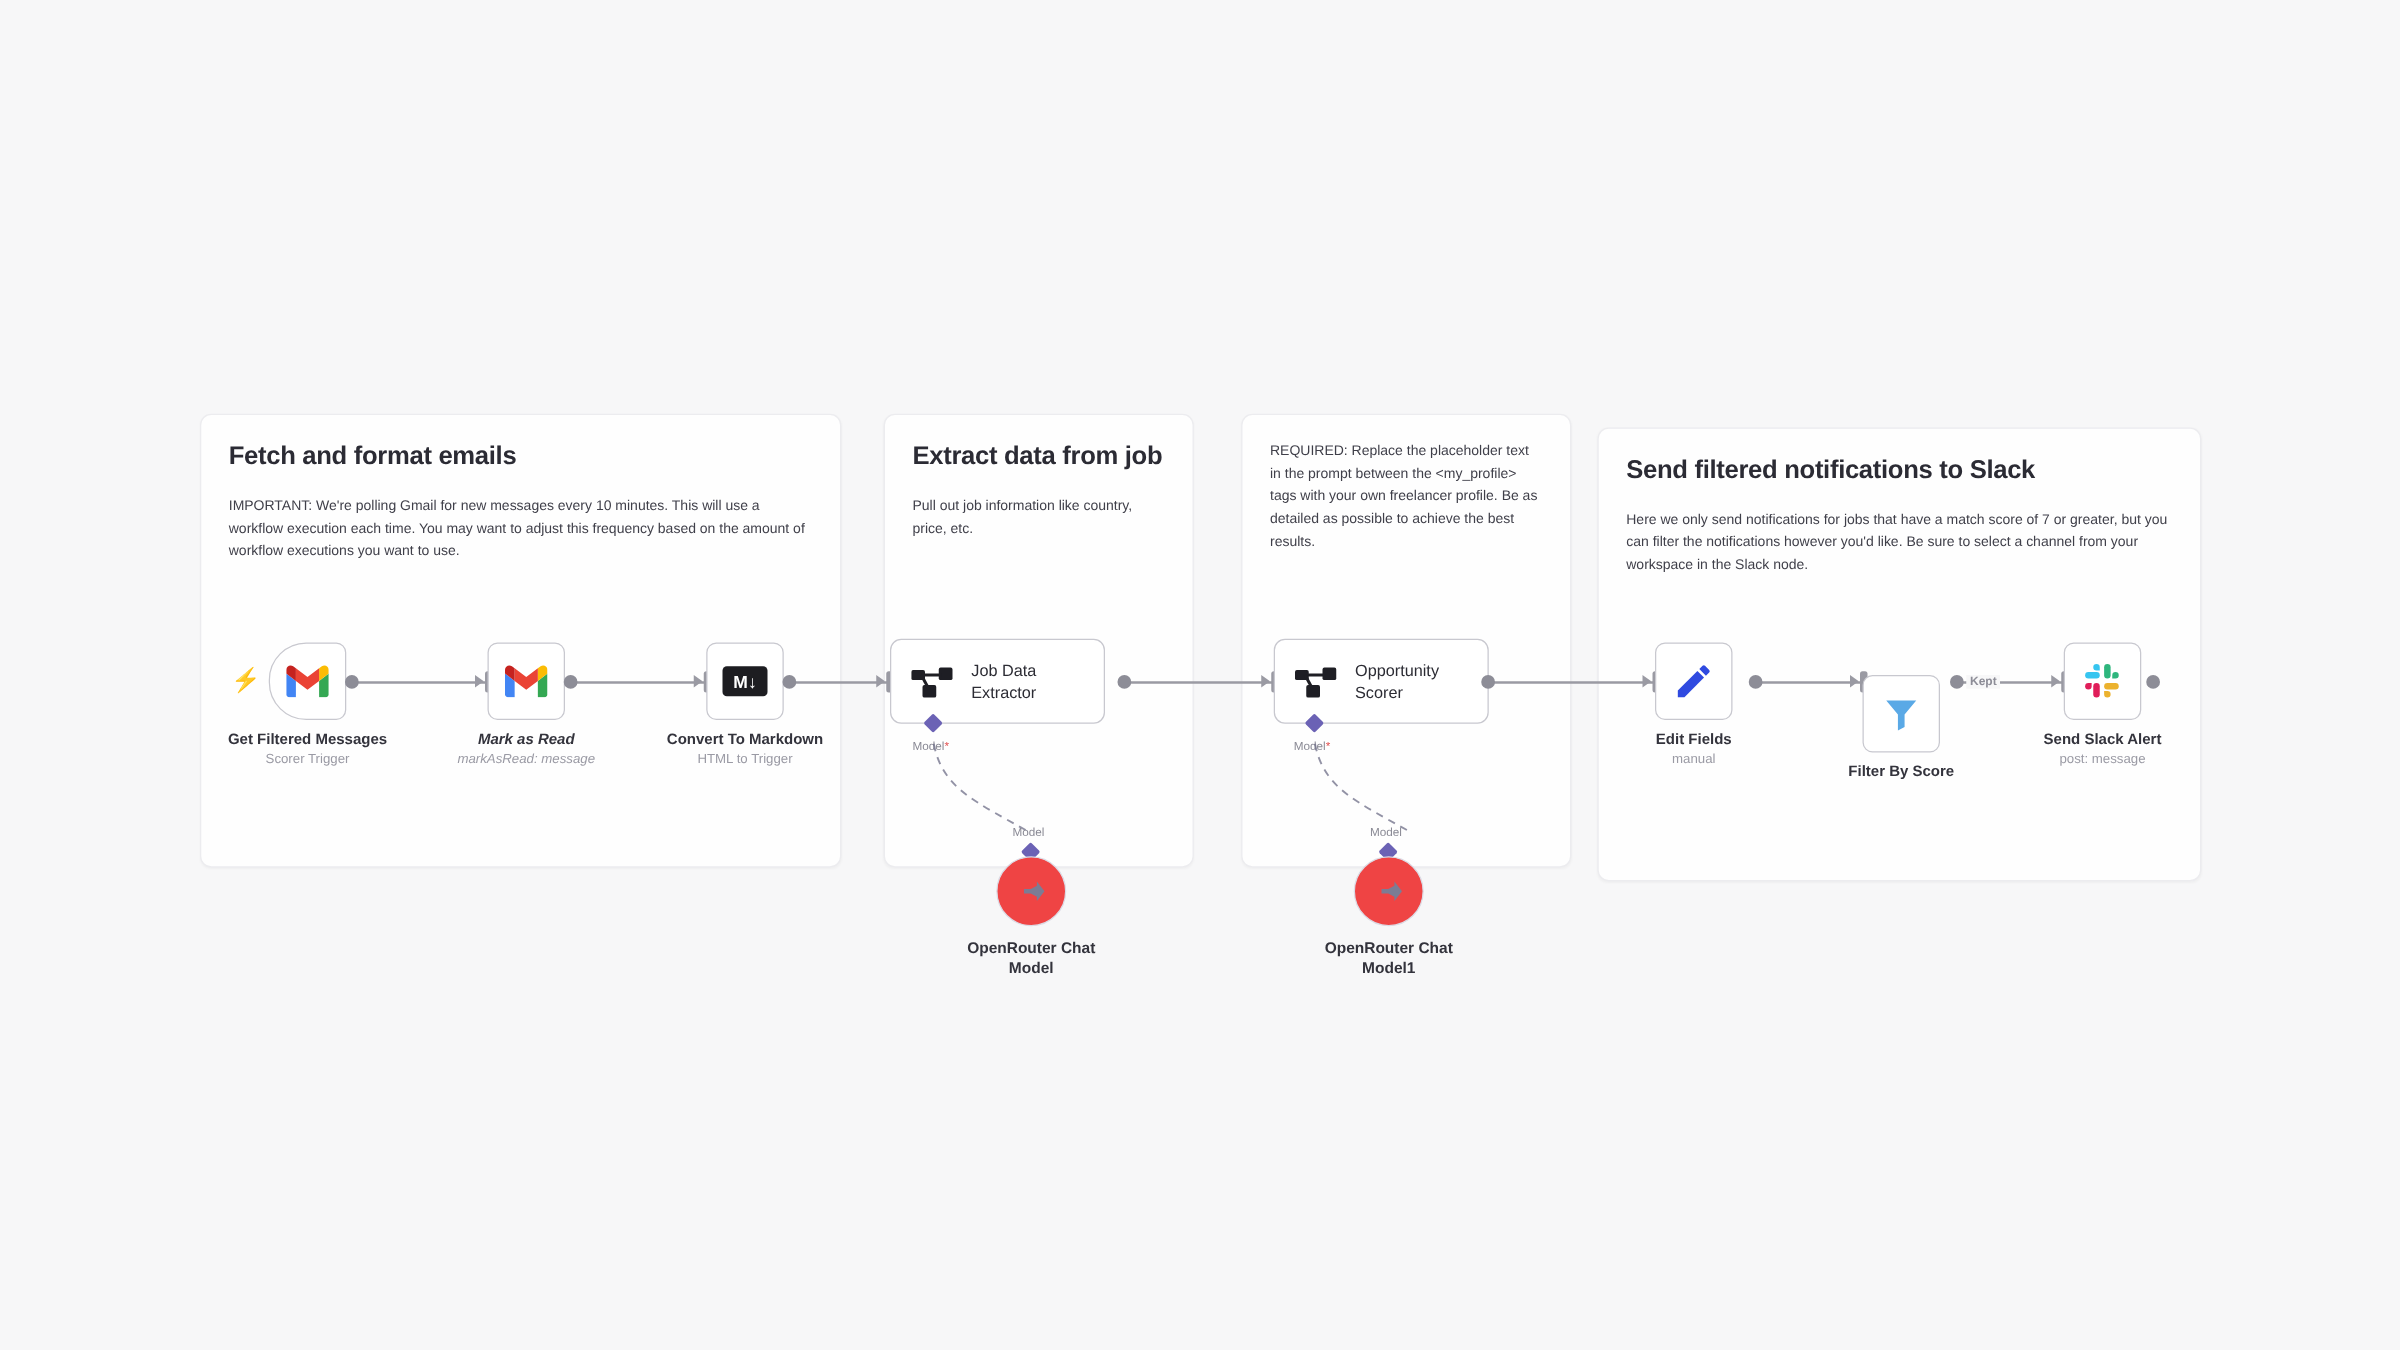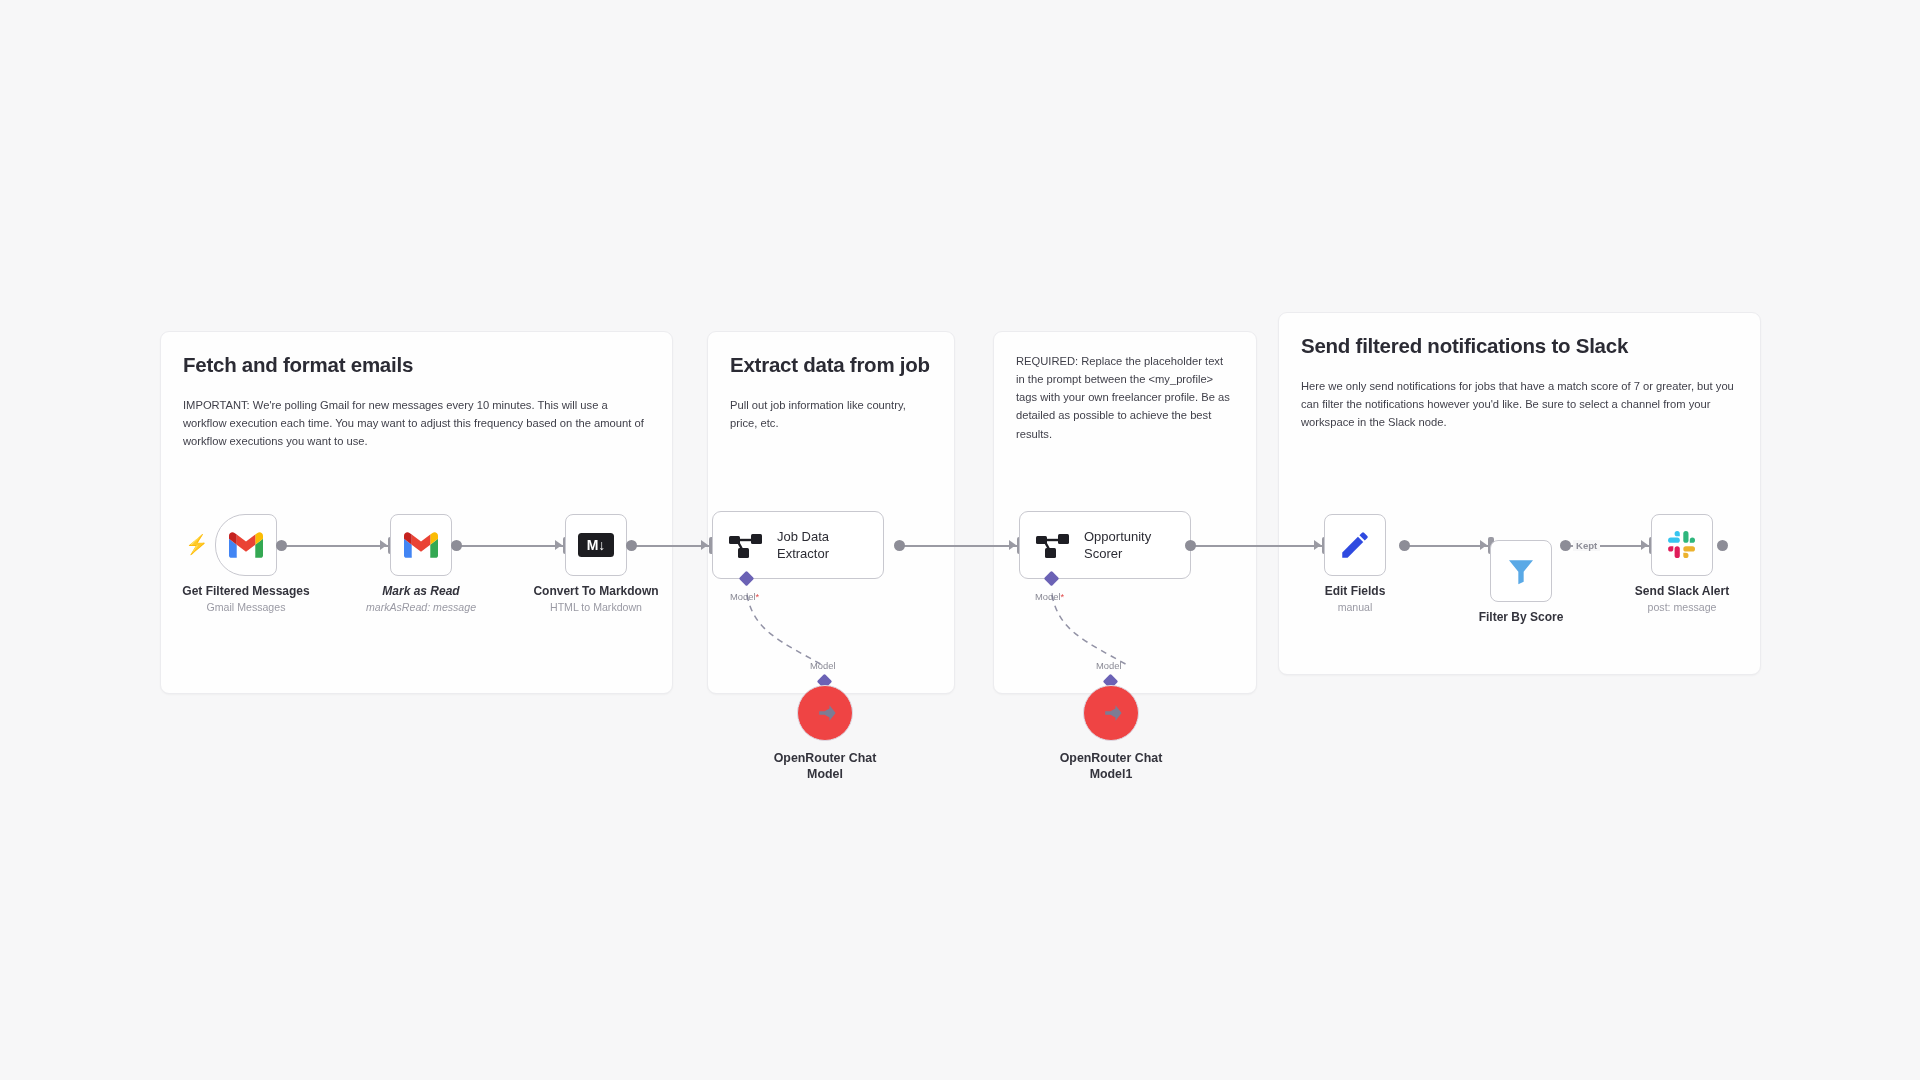--- a/index.html
+++ b/index.html
@@ -209,21 +209,21 @@
 
   <div class="sticky" style="left:707px; top:331px; width:248px; height:363px;">
     <div class="sticky-title">Extract data from job</div>
     <div class="sticky-body">Pull out job information like country, price, etc.</div>
   </div>
 
   <div class="sticky" style="left:993px; top:331px; width:264px; height:363px;">
     <div class="sticky-body">REQUIRED: Replace the placeholder text in the prompt between the &lt;my_profile&gt; tags with your own freelancer profile. Be as detailed as possible to achieve the best results.</div>
   </div>
 
-  <div class="sticky" style="left:1278px; top:312px; width:483px; height:363px;">
+  <div class="sticky" style="left:1278px; top:342px; width:483px; height:363px;">
     <div class="sticky-title">Send filtered notifications to Slack</div>
     <div class="sticky-body">Here we only send notifications for jobs that have a match score of 7 or greater, but you can filter the notifications however you'd like. Be sure to select a channel from your workspace in the Slack node.</div>
   </div>
 
   <div class="conn-line" style="left:281px; top:545px; width:110px;"></div>
 
   <div class="conn-line" style="left:456px; top:545px; width:110px;"></div>
 
   <div class="conn-line" style="left:631px; top:545px; width:79px;"></div>
 
@@ -238,21 +238,21 @@
   <div class="bolt" style="left:185px; top:535px;">⚡</div>
   <div class="node trigger" style="left:215px; top:514px;">
     <svg class="gmail-icon" viewBox="0 0 48 36">
       <path fill="#4285f4" d="M3.3 36h7.6V17.6L0 9.3v23.4C0 34.5 1.5 36 3.3 36z"></path>
       <path fill="#34a853" d="M37.1 36h7.6c1.8 0 3.3-1.5 3.3-3.3V9.3l-10.9 8.3z"></path>
       <path fill="#fbbc04" d="M37.1 3.3v14.3L48 9.3V5c0-4-4.6-6.3-7.8-3.9z"></path>
       <path fill="#ea4335" d="M10.9 17.6V3.3L24 13.1l13.1-9.8v14.3L24 27.5z"></path>
       <path fill="#c5221f" d="M0 5v4.3l10.9 8.3V3.3L7.8 1.1C4.6-1.3 0 1 0 5z"></path>
     </svg>
     <div class="node-title">Get Filtered Messages</div>
-    <div class="node-sub">Gmail Messages</div>
+    <div class="node-sub">Scorer Trigger</div>
   </div>
   <div class="out-dot" style="left:276px; top:540px;"></div>
 
   <div class="in-arrow" style="left:380px; top:540px;"></div>
   <div class="in-port" style="left:388px; top:537px;"></div>
   <div class="node square" style="left:390px; top:514px;font-style:italic;">
     <svg class="gmail-icon" viewBox="0 0 48 36">
       <path fill="#4285f4" d="M3.3 36h7.6V17.6L0 9.3v23.4C0 34.5 1.5 36 3.3 36z"></path>
       <path fill="#34a853" d="M37.1 36h7.6c1.8 0 3.3-1.5 3.3-3.3V9.3l-10.9 8.3z"></path>
       <path fill="#fbbc04" d="M37.1 3.3v14.3L48 9.3V5c0-4-4.6-6.3-7.8-3.9z"></path>
@@ -262,21 +262,21 @@
     <div class="node-title">Mark as Read</div>
     <div class="node-sub">markAsRead: message</div>
   </div>
   <div class="out-dot" style="left:451px; top:540px;"></div>
 
   <div class="in-arrow" style="left:555px; top:540px;"></div>
   <div class="in-port" style="left:563px; top:537px;"></div>
   <div class="node square" style="left:565px; top:514px;">
     <div class="md-icon">M↓</div>
     <div class="node-title">Convert To Markdown</div>
-    <div class="node-sub">HTML to Markdown</div>
+    <div class="node-sub">HTML to Trigger</div>
   </div>
   <div class="out-dot" style="left:626px; top:540px;"></div>
 
   <div class="in-arrow" style="left:701px; top:540px;"></div>
   <div class="in-port" style="left:709px; top:537px;"></div>
   <div class="node wide" style="left:712px; top:511px;">
     <svg class="extractor-icon" viewBox="0 0 34 28">
       <rect x="0" y="5" width="11" height="8" rx="1.5" fill="#1e1e24"></rect>
       <rect x="22" y="3" width="11" height="10" rx="1.5" fill="#1e1e24"></rect>
       <rect x="9" y="17" width="11" height="10" rx="1.5" fill="#1e1e24"></rect>

